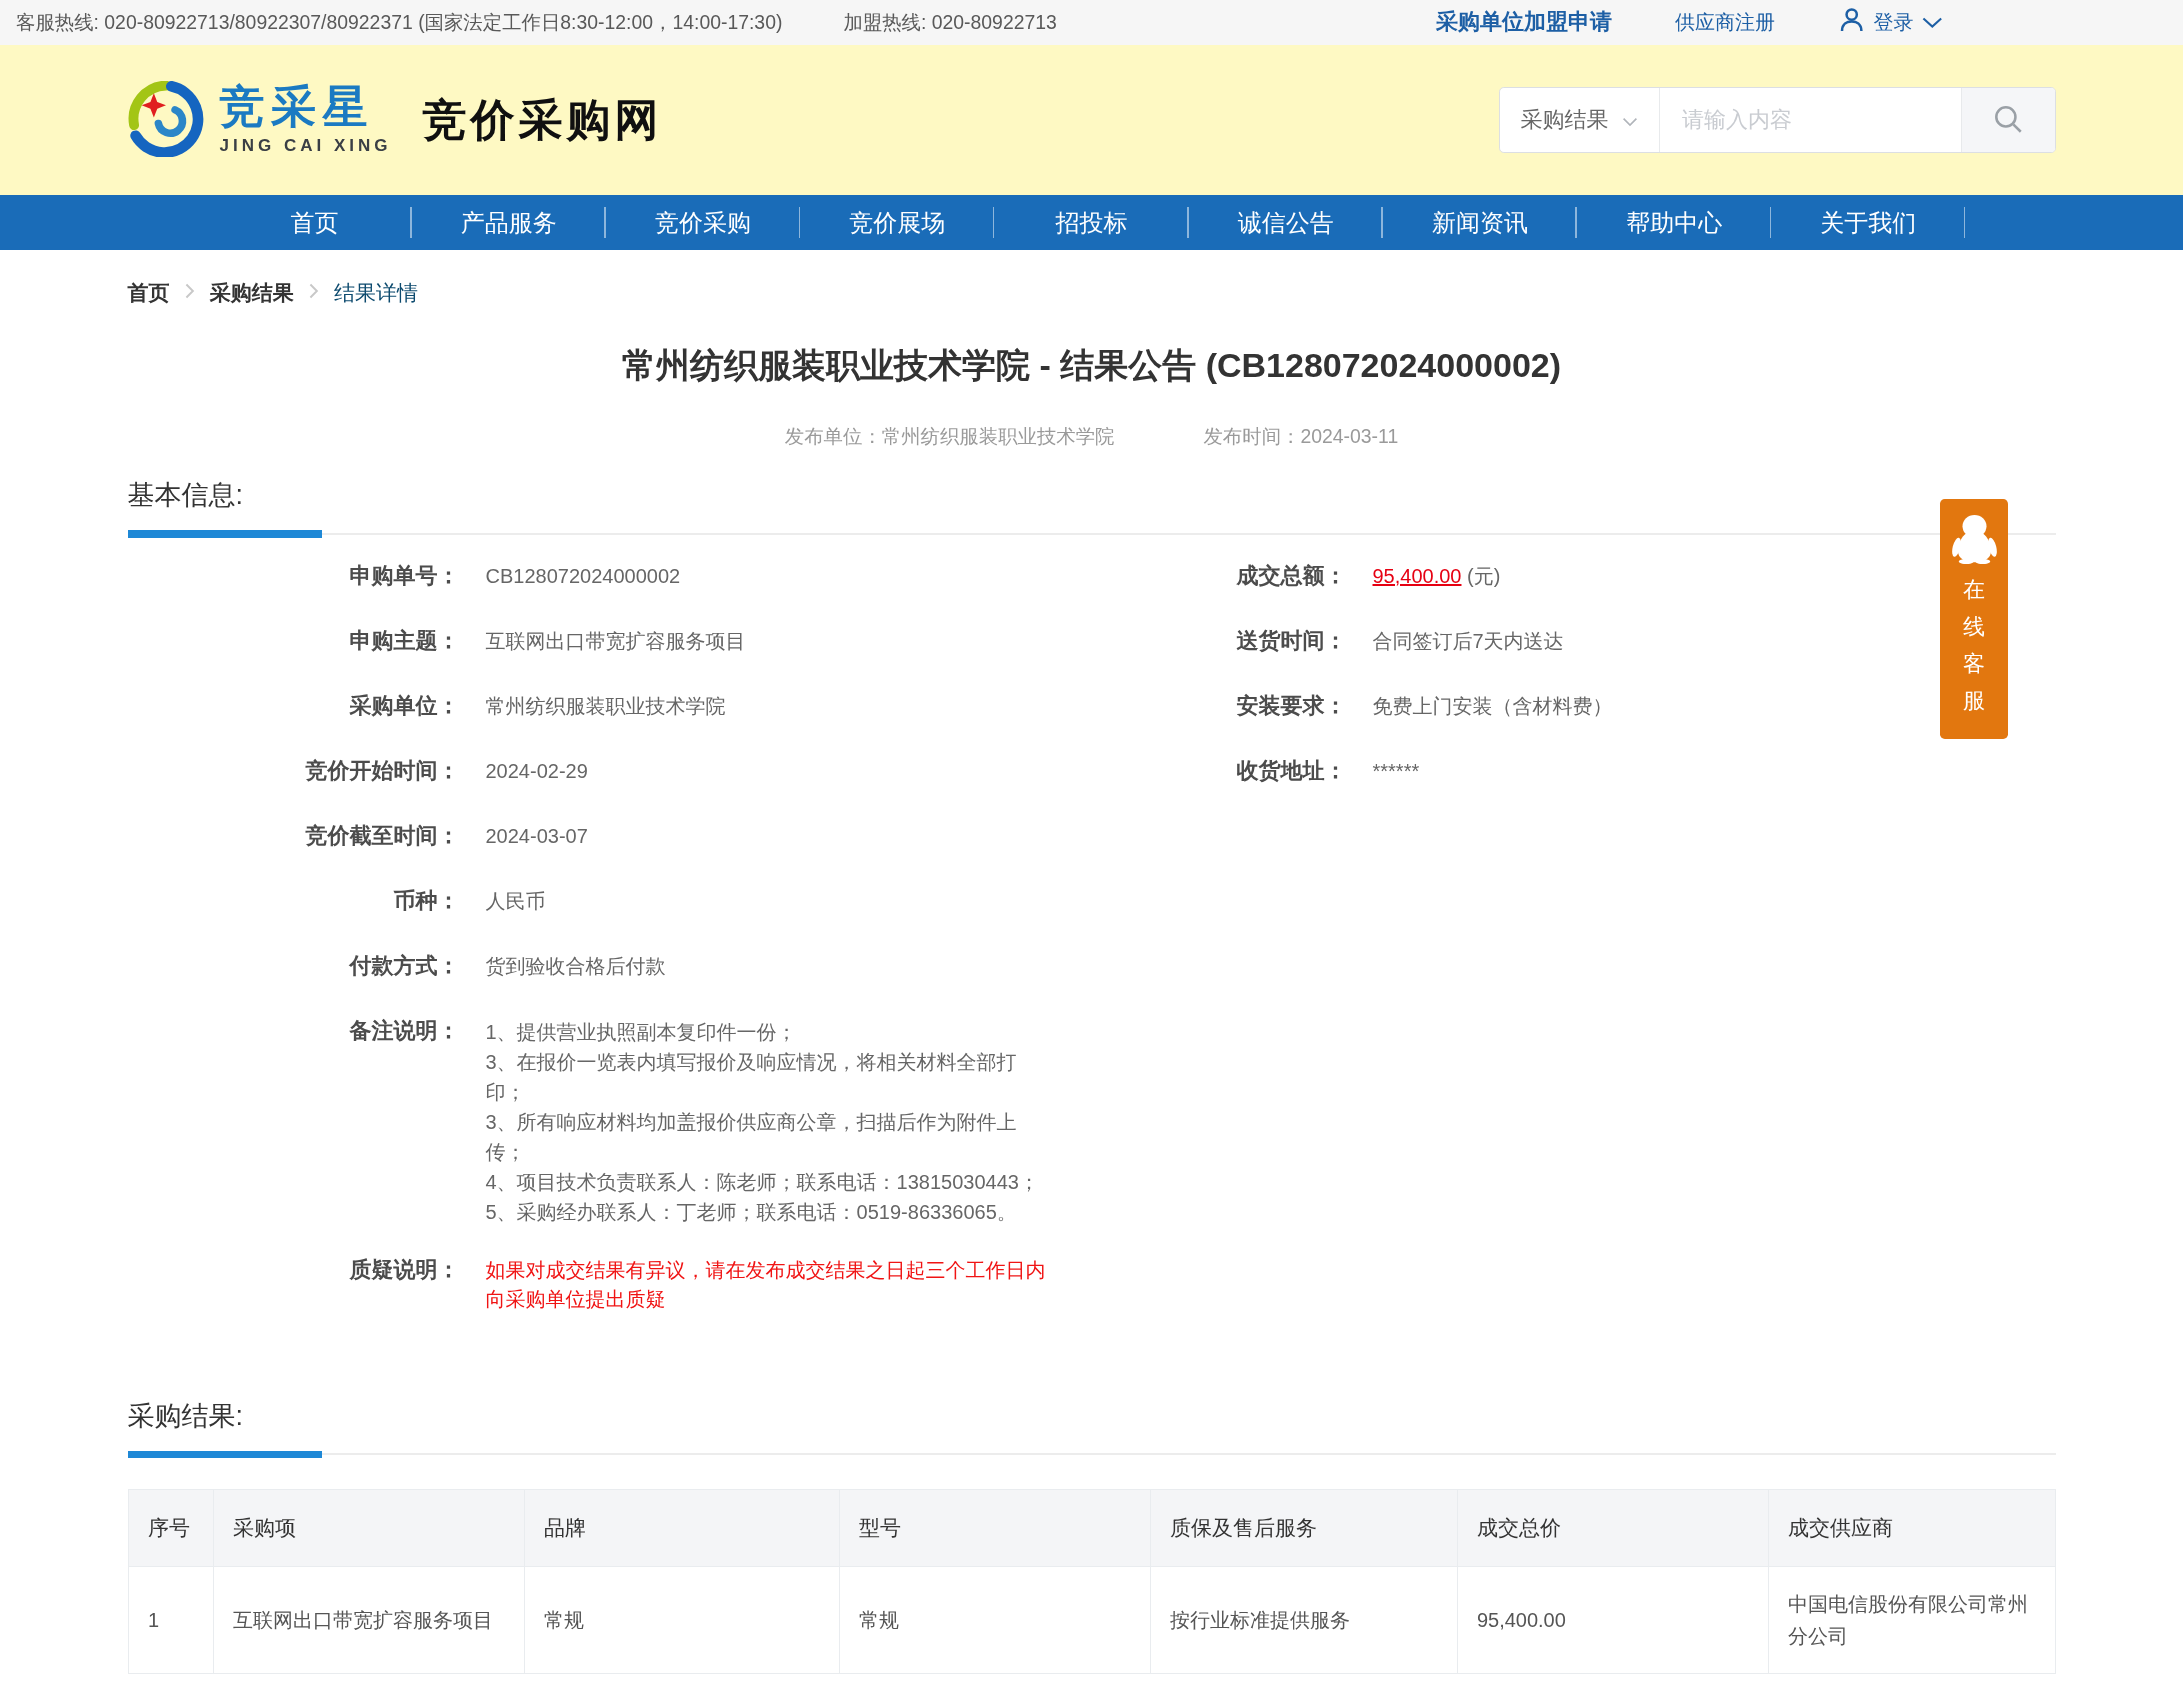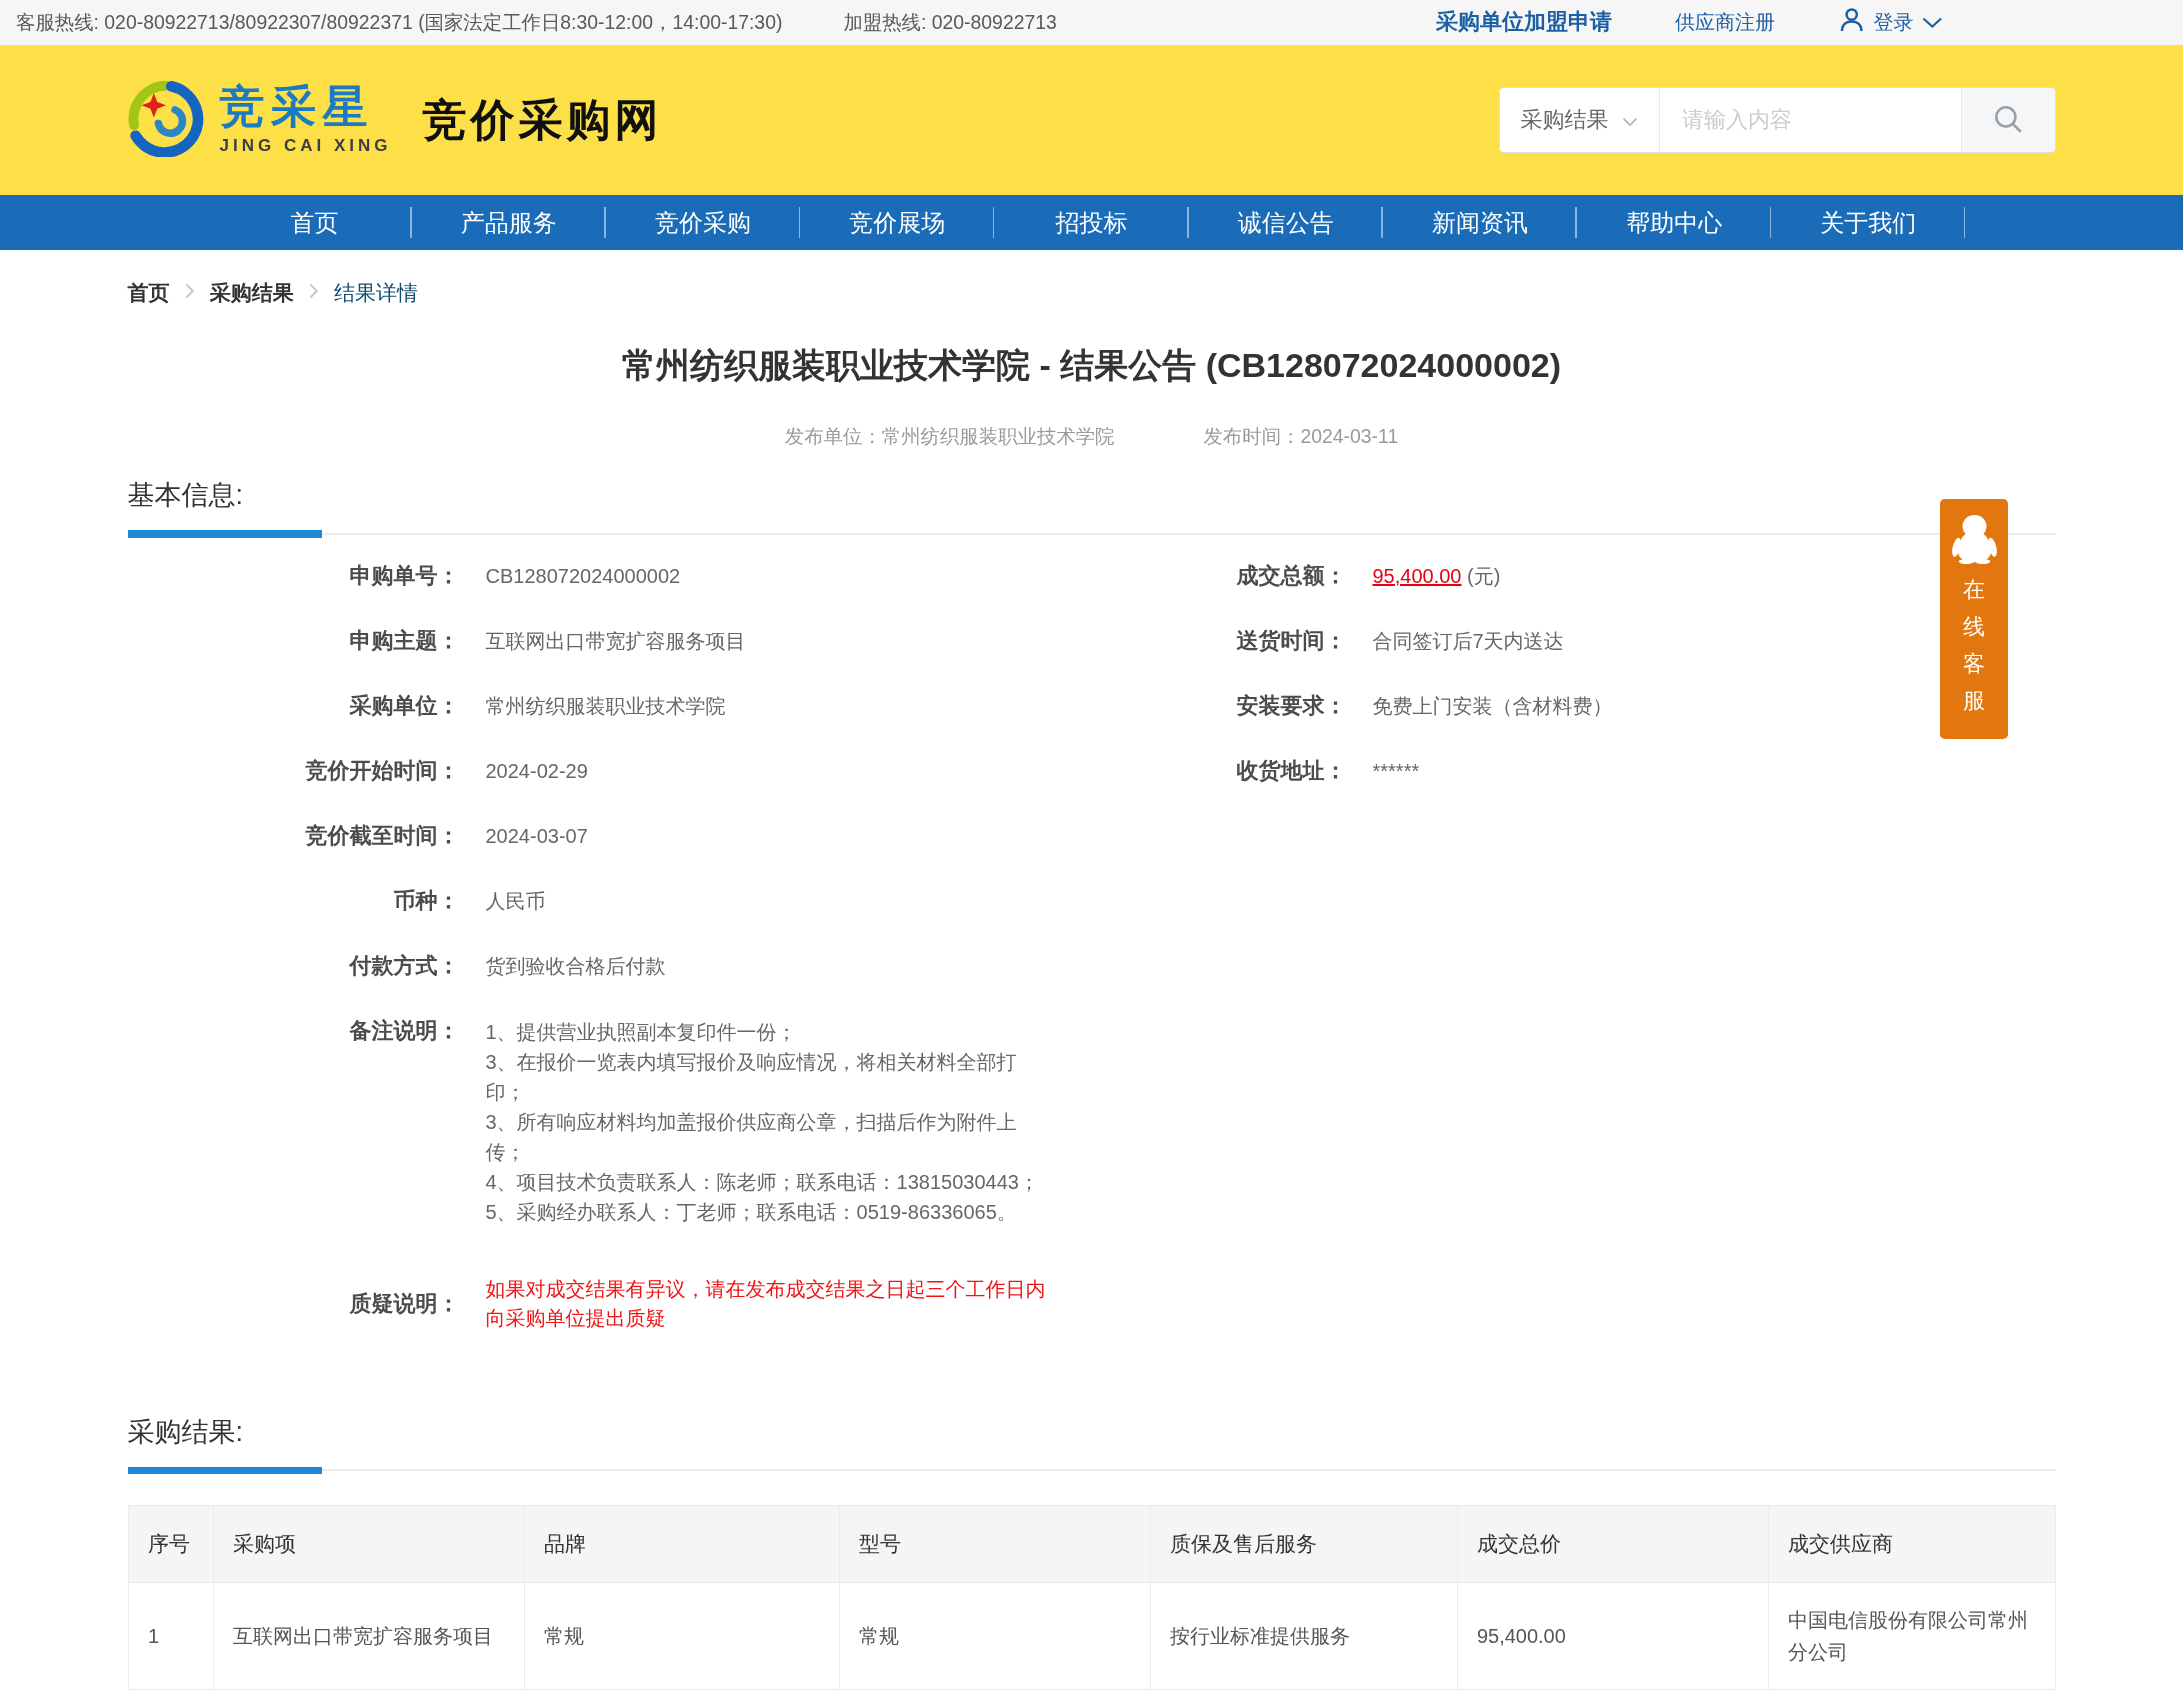--- a/index.html
+++ b/index.html
@@ -13,21 +13,21 @@
   
   .topbar { height:45px; background:#f6f6f6; }
   .topbar .inner { height:100%; display:flex; align-items:center; justify-content:space-between;margin-left:16px; }
   .topbar-left { display:flex; align-items:center; gap:61px; font-size:19.4px; color:#595959; }
   .topbar-right { display:flex; align-items:center; gap:63px; font-size:20px; }
   .tb-link { color:#1d5fa5; text-decoration:none; cursor:pointer; }
   .tb-link.strong { font-weight:bold; font-size:22px; }
   .login-link { display:flex; align-items:center; gap:8px; color:#1d5fa5; cursor:pointer; }
 
   
-  .header { height:150px; background:#fde047; }
+  .header { height:150px; background:#fef9c3; }
   .header .inner { height:100%; display:flex; align-items:center; justify-content:space-between; }
   .brand { display:flex; align-items:center; }
   .logo-svg { width:76px; height:76px; }
   .logo-text { margin-left:16px; }
   .logo-cn { font-size:45px; font-weight:bold; color:#1b7ac2; letter-spacing:6.5px; line-height:1; }
   .logo-en { font-size:17px; font-weight:bold; color:#3a3f45; letter-spacing:4px; margin-top:6.5px; }
   .site-name { margin-left:31px; font-size:44px; font-weight:bold; color:#101010; letter-spacing:4px; }
   .search-box { display:flex; align-items:stretch; width:557px; height:66px; border:1.6px solid #dcdfe3; border-radius:4.8px; overflow:hidden; background:#fff; }
   .search-select { display:flex; align-items:center; gap:13px; padding:0 21px; font-size:22px; color:#666; border-right:1.6px solid #e8eaec; cursor:pointer; white-space:nowrap; }
   .search-input { flex:1; border:none; outline:none; font-size:22px; color:#333; padding:0 22.6px; min-width:0; }
@@ -57,21 +57,21 @@
 
   
   .info-grid { display:flex; padding-top:27px; }
   .info-col-left { width:920px; flex-shrink:0; }
   .info-col-right { flex:1; }
   .info-row { display:flex; align-items:flex-start; min-height:65px; }
   .info-label { width:332px; flex-shrink:0; text-align:right; font-weight:bold; font-size:22px; color:#4c4c4c; line-height:1.3; }
   .info-col-right .info-label { width:299px; }
   .info-value { padding-left:26px; font-size:20px; color:#666; line-height:1.45; }
   .remarks-line { line-height:30px; }
-  .row-dispute { margin-top:45px;align-items:center; }
+  .row-dispute { margin-top:29px; }
   .dispute-text { color:var(--warn-red,#f01414); }
   .amount-link { color:var(--price-red,#e60012); text-decoration:underline; cursor:pointer; }
   .amount-suffix { color:#666; }
 
   
   .results-table { width:100%; border-collapse:collapse; margin-top:34px; table-layout:fixed; }
   .results-table th, .results-table td { border:1.6px solid #e9ecef; text-align:left; padding:0 19.4px; }
   .results-table th { background:#f4f5f7; font-weight:normal; color:#333; font-size:21px; height:77px; }
   .results-table td { color:#555; font-size:20px; height:107px; line-height:32px; vertical-align:middle; }
 

